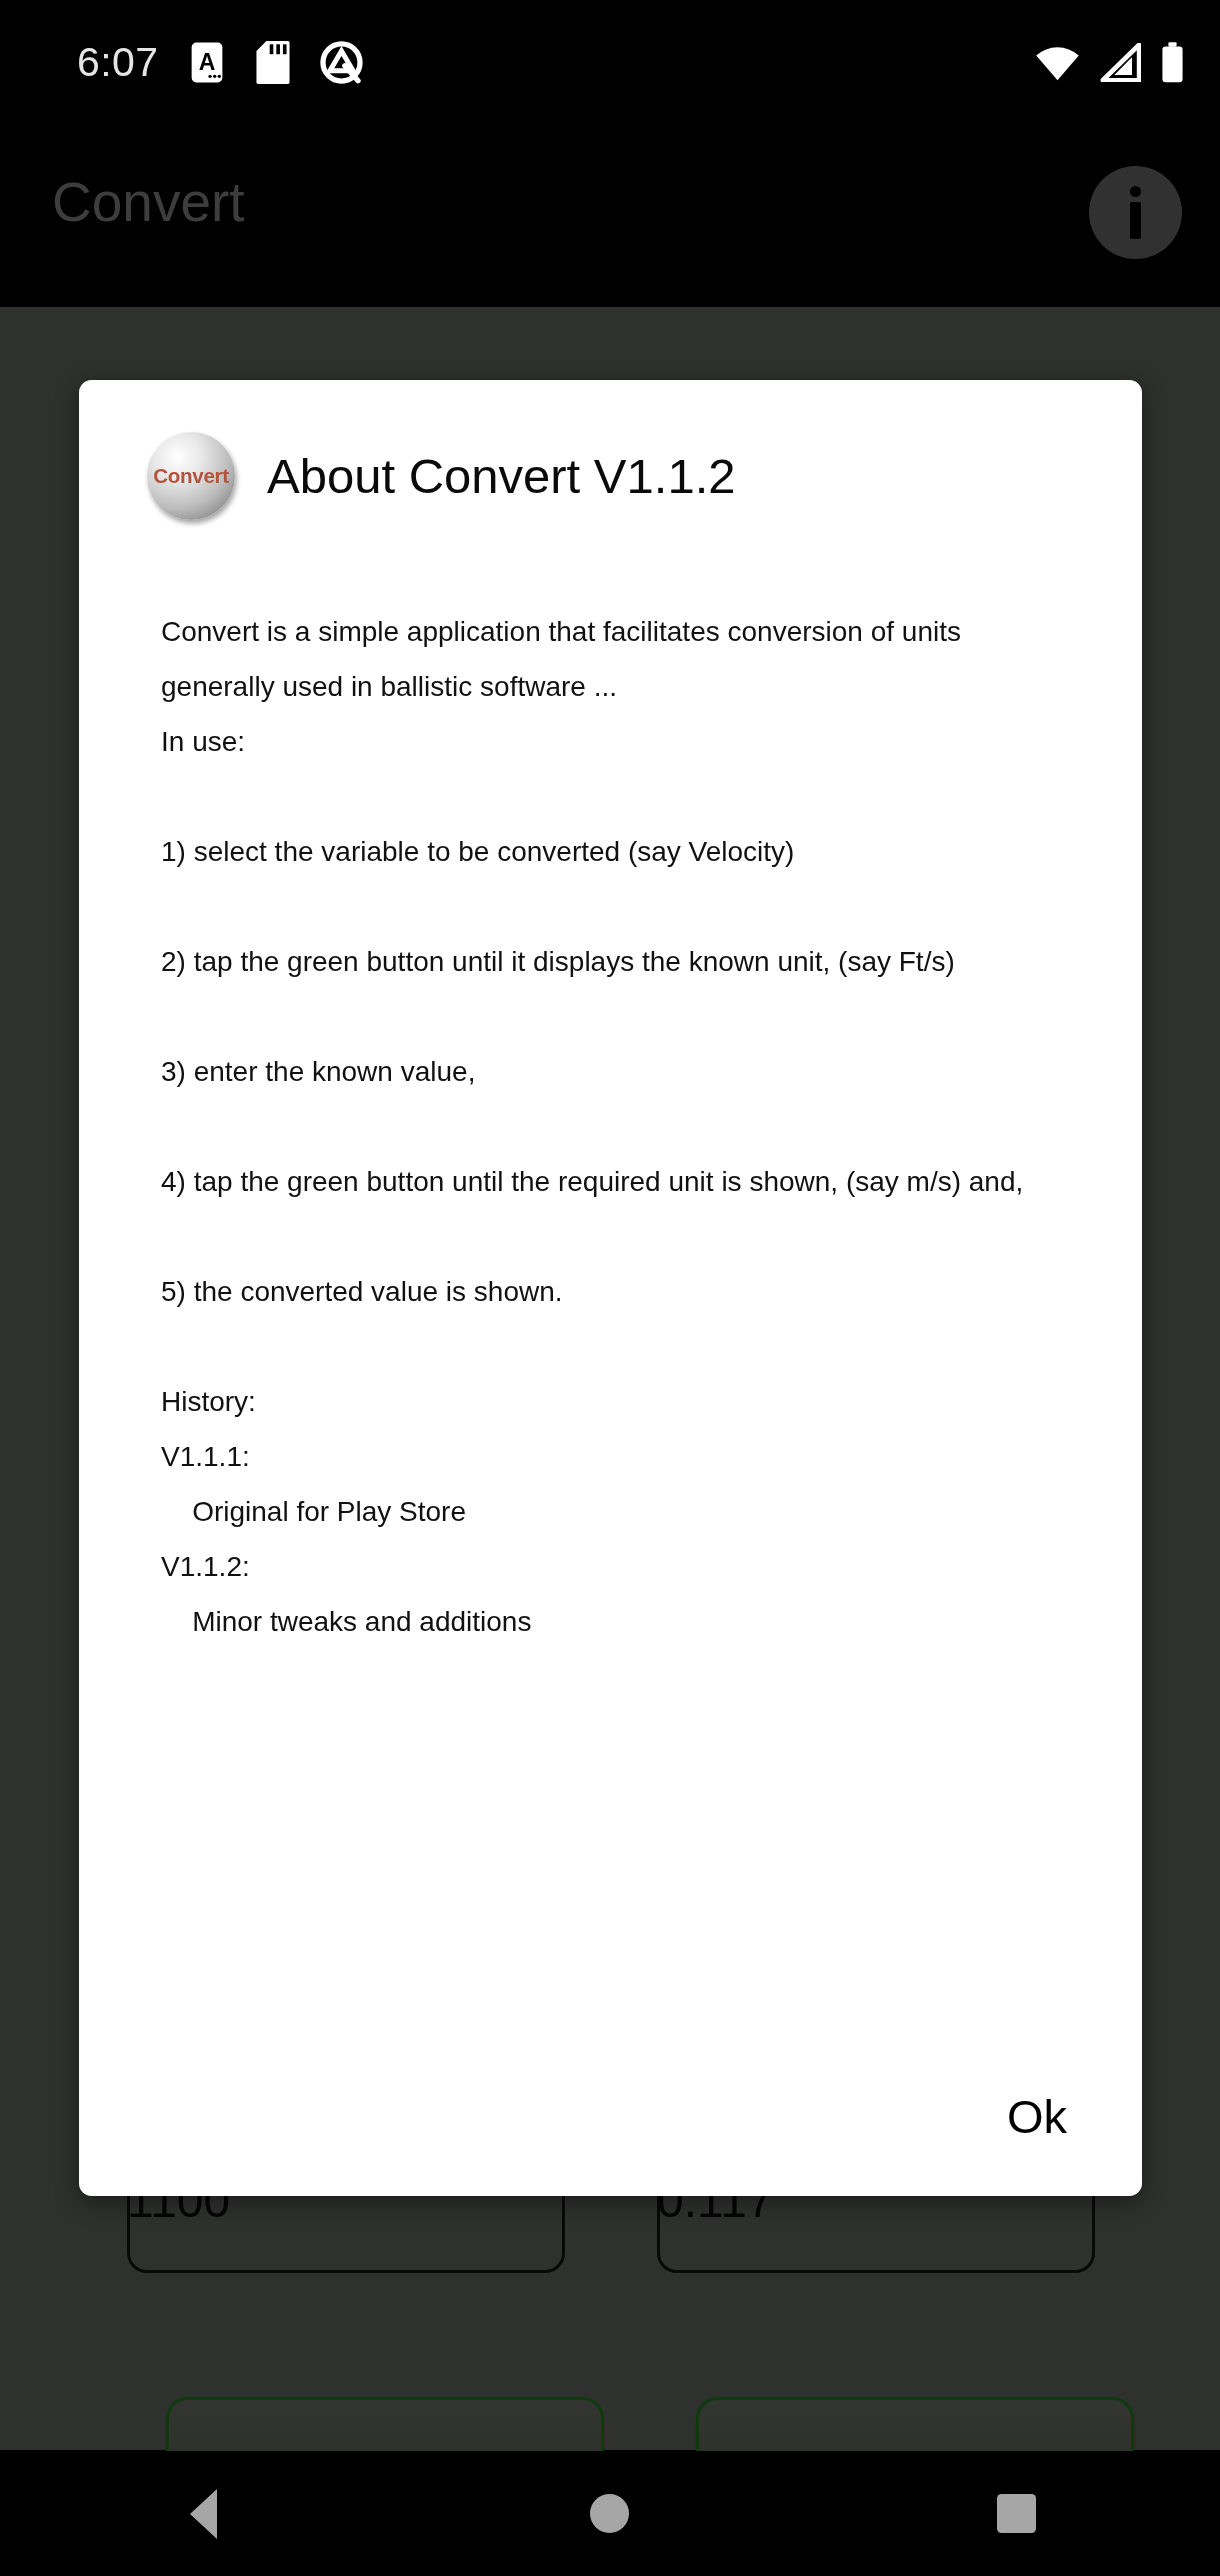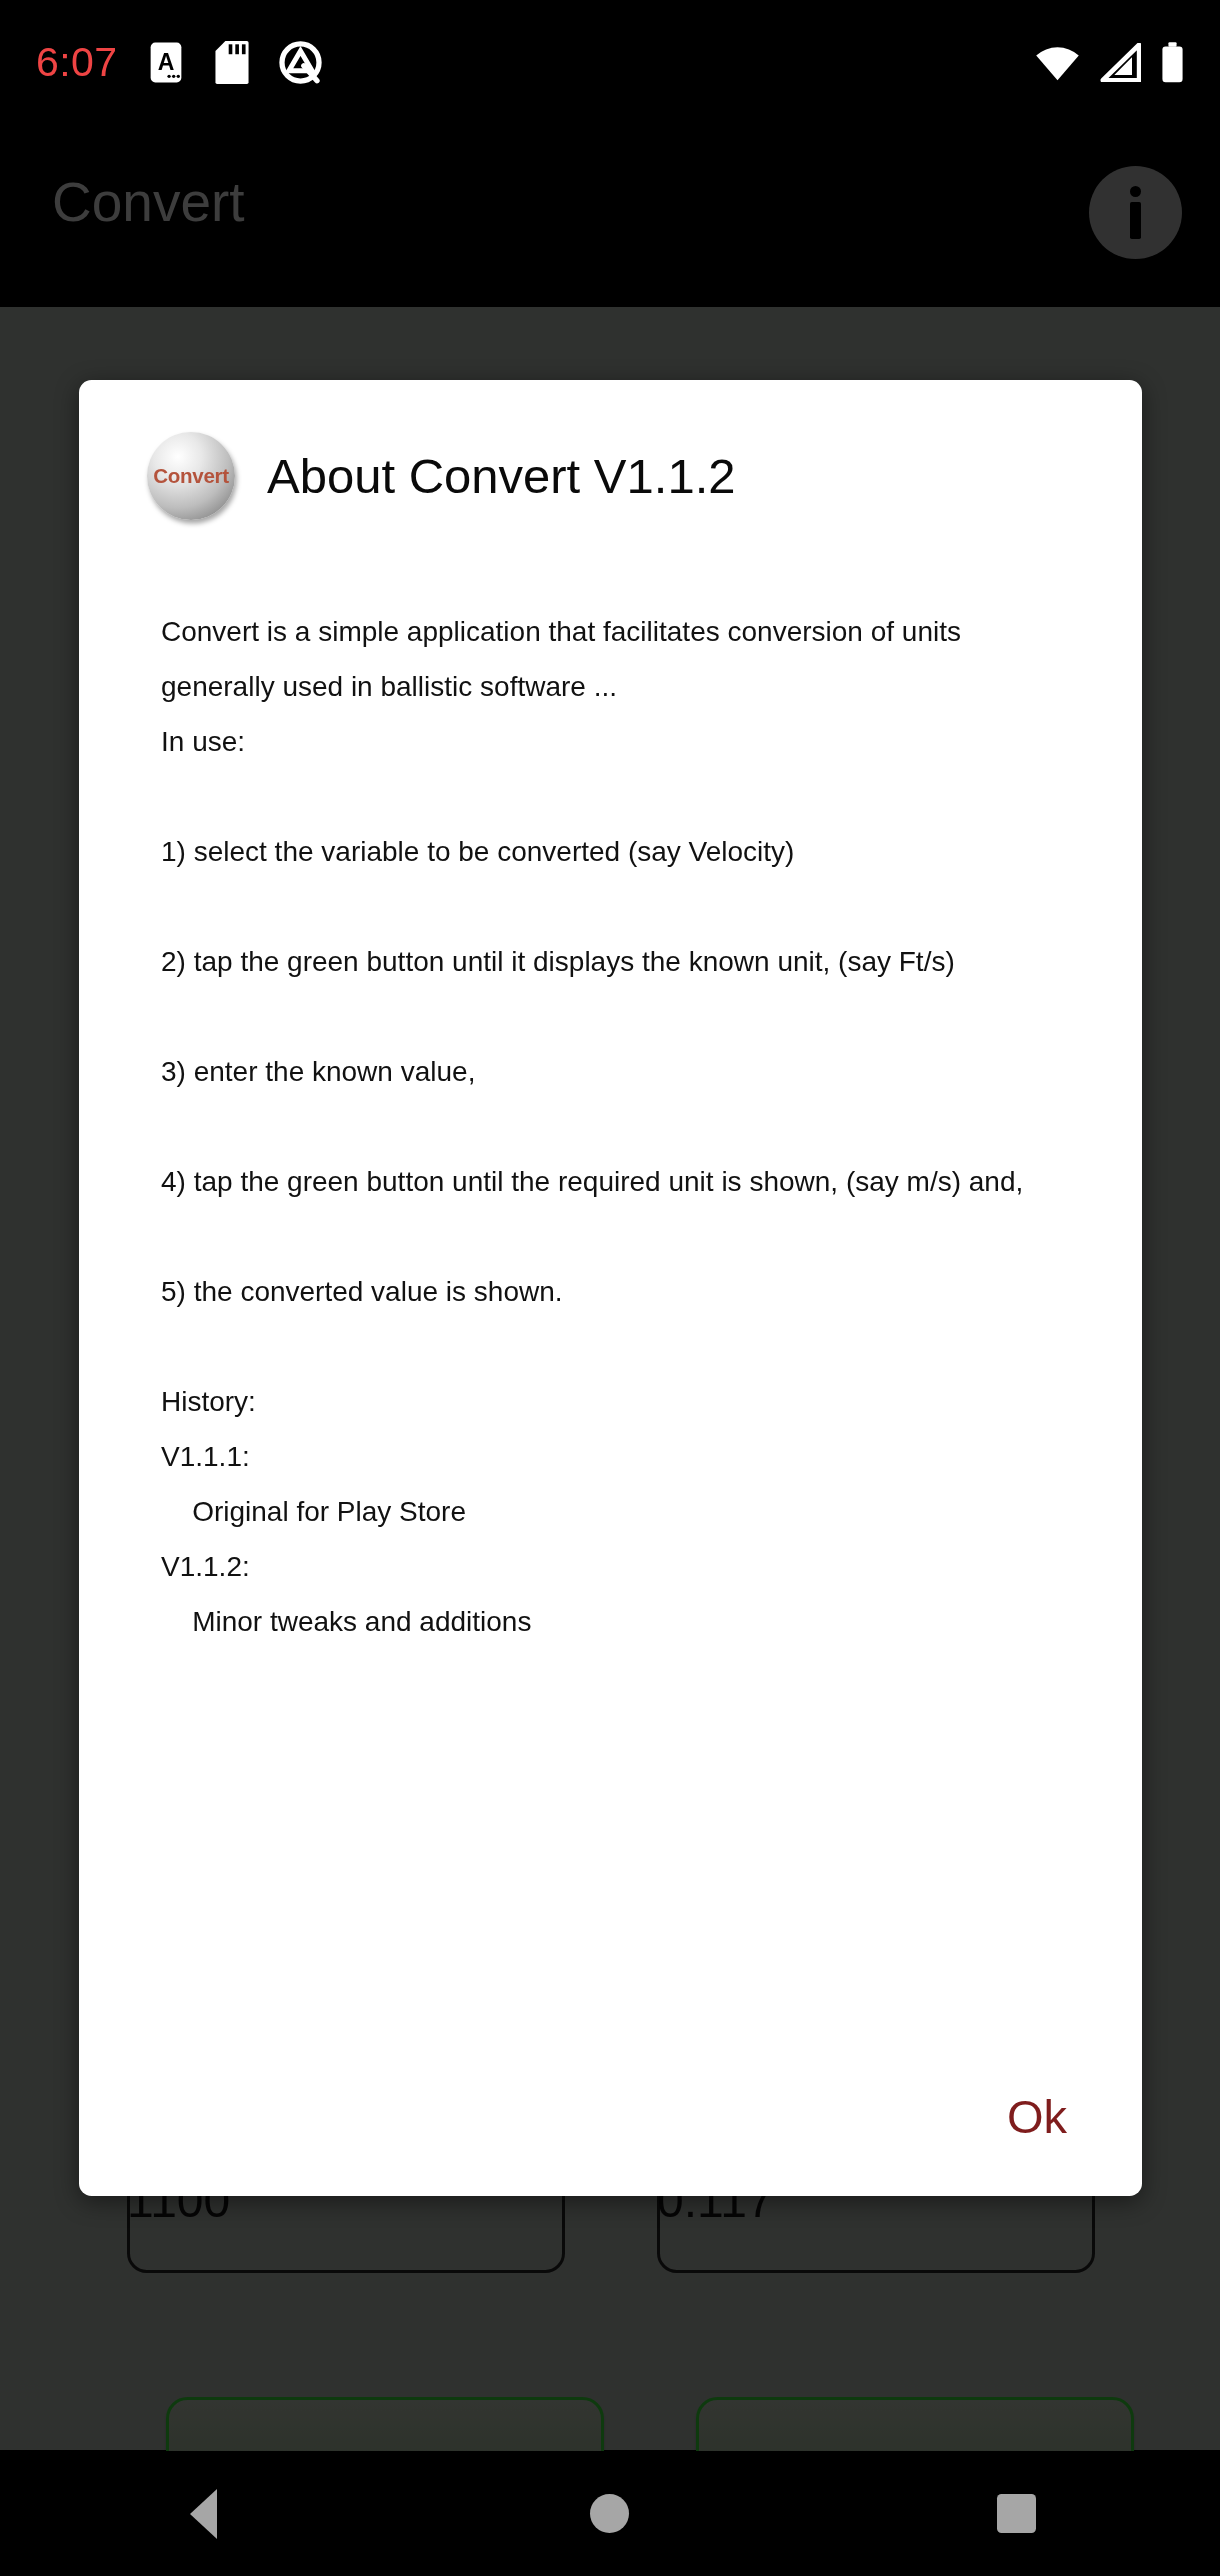--- a/index.html
+++ b/index.html
@@ -33,24 +33,25 @@
     display: flex;
     align-items: center;
     justify-content: space-between;
     padding: 0 36px 0 36px;
     box-sizing: border-box;
     z-index: 50;
   }
   .sb-left { display: flex; align-items: center; gap: 30px; }
   .sb-right { display: flex; align-items: center; gap: 19.7px; }
   #clock {
-    color: #ef4444;
+    color: #e5e5e5;
     font-size: 41px;
     letter-spacing: 0.4px;
     font-family: "Liberation Sans", sans-serif;
+    margin-left: 41px;
   }
   .sb-icon { display: block; }
 
   
   #app-bg {
     position: absolute;
     left: 0; top: 125px;
     width: 1220px;
     height: 2326px;
     background: #000000;
@@ -224,21 +225,21 @@
   #dialog-actions {
     position: absolute;
     right: 48px;
     bottom: 38px;
     display: flex;
     align-items: center;
     gap: 21.5px;
   }
   #ok-button {
     font-size: 47px;
-    color: #7f1d1d;
+    color: #000000;
     font-family: "Liberation Sans", sans-serif;
     background: transparent;
     border: none;
     padding: 14.3px 27px;
     cursor: pointer;
   }
 
   
   #nav-bar {
     position: absolute;

